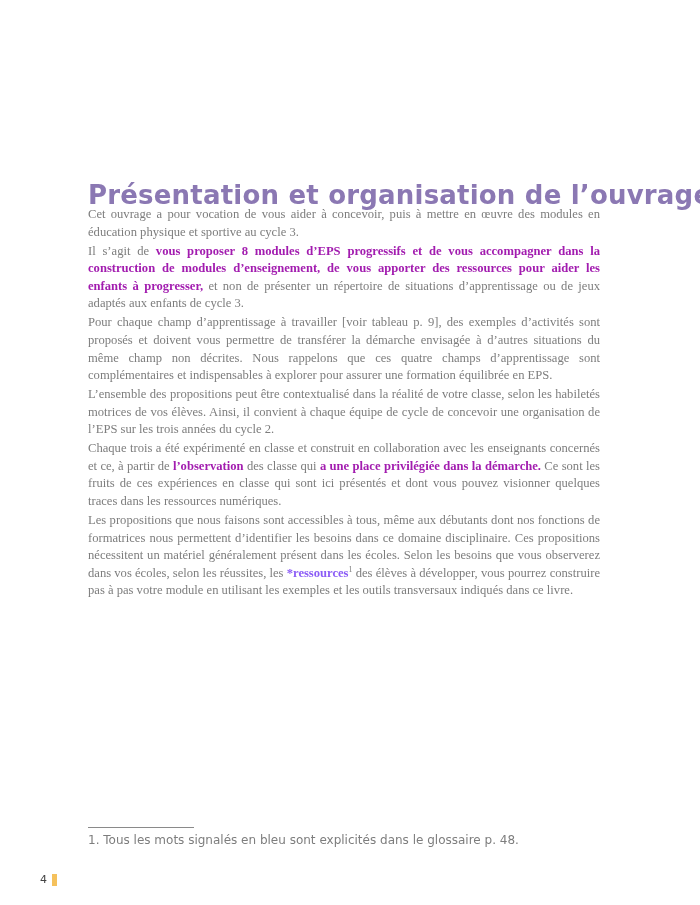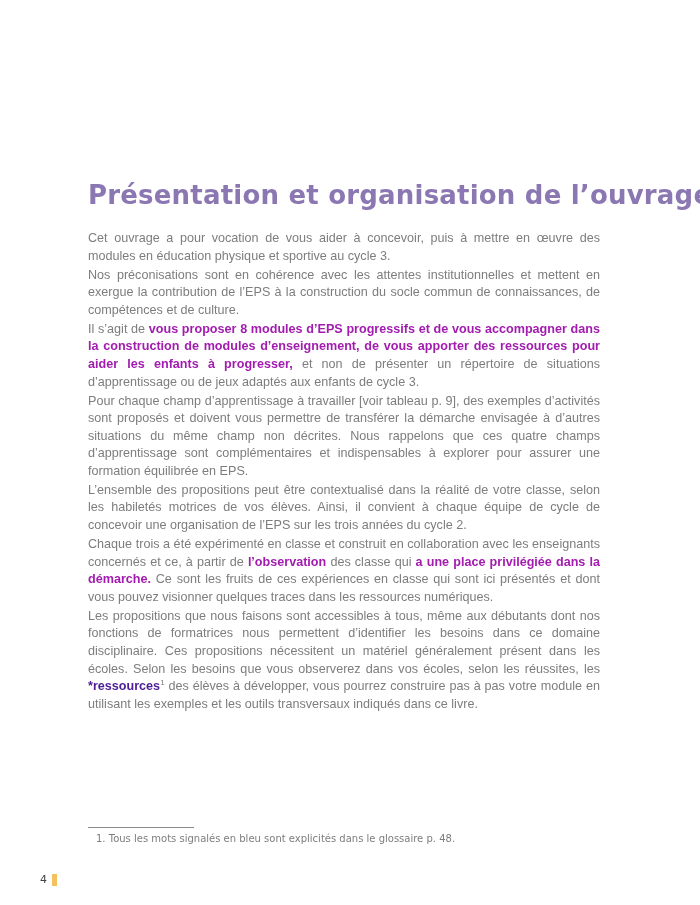--- a/index.html
+++ b/index.html
@@ -22,61 +22,61 @@
       font-family: "DejaVu Sans", sans-serif;
       font-weight: bold;
       font-size: 26px;
       letter-spacing: 0.2px;
       color: #8b78b3;
       white-space: nowrap;
     }
     .body-text {
       position: absolute;
       left: 88px;
-      top: 230px;
+      top: 206px;
       width: 512px;
-      font-family: Liberation Sans, sans-serif;
+      font-family: Liberation Serif, serif;
       font-size: 12.6px;
       line-height: 17.6px;
       color: #7d7d7d;
     }
     .body-text p {
       margin: 0 0 1.4px 0;
       text-align: justify;
       text-align-last: left;
       hyphens: manual;
     }
     .body-text b {
       color: #a21caf;
       font-weight: bold;
     }
     .glossary-term {
-      color: #4c1d95;
+      color: #8b5cf6;
       font-weight: bold;
     }
     .footnote-ref {
       font-size: 8px;
       vertical-align: super;
       line-height: 0;
       color: #7d7d7d;
     }
     .footnote-rule {
       position: absolute;
       left: 88px;
       top: 827px;
       width: 106px;
       height: 0;
       border-top: 1px solid #8a8a8a;
     }
     .footnote {
       position: absolute;
-      left: 96px;
+      left: 88px;
       top: 833px;
       font-family: "DejaVu Sans", sans-serif;
-      font-size: 10px;
+      font-size: 12px;
       color: #7d7d7d;
       white-space: nowrap;
     }
     .page-number {
       position: absolute;
       left: 40px;
       top: 873px;
       font-family: "DejaVu Sans", sans-serif;
       font-size: 11px;
       color: #444444;
@@ -93,23 +93,20 @@
 </head>
 <body>
 
 <h1 class="page-title">Présentation et organisation de l’ouvrage</h1>
 
 <div class="body-text">
   <p>
     <span>Cet ouvrage a pour vocation de vous aider à concevoir, puis à mettre en œuvre des modules en éducation physique et sportive au cycle 3.</span>
   </p>
   <p>
-    <span>Nos préconisations sont en cohérence avec les attentes institutionnelles et mettent en exergue la contribution de l’EPS à la construction du socle commun de connais­sances, de compétences et de culture.</span>
-  </p>
-  <p>
     <span>Il s’agit de </span><b>vous proposer 8 modules d’EPS progressifs et de vous accompagner dans la construction de modules d’enseignement, de vous apporter des res­sources pour aider les enfants à progresser,</b><span> et non de présenter un répertoire de situations d’apprentissage ou de jeux adaptés aux enfants de cycle 3.</span>
   </p>
   <p>
     <span>Pour chaque champ d’apprentissage à travailler [voir tableau p. 9], des exemples d’activités sont proposés et doivent vous permettre de transférer la démarche envisagée à d’autres situations du même champ non décrites. Nous rappelons que ces quatre champs d’apprentissage sont complémentaires et indispensables à explorer pour assurer une formation équilibrée en EPS.</span>
   </p>
   <p>
     <span>L’ensemble des propositions peut être contextualisé dans la réalité de votre classe, selon les habiletés motrices de vos élèves. Ainsi, il convient à chaque équipe de cycle de concevoir une organisation de l’EPS sur les trois années du cycle 2.</span>
   </p>
   <p>
     <span>Chaque trois a été expérimenté en classe et construit en collaboration avec les enseignants concernés et ce, à partir de </span><b>l’observation</b><span> des classe qui </span><b>a une place privilégiée dans la démarche.</b><span> Ce sont les fruits de ces expériences en classe qui sont ici présentés et dont vous pouvez visionner quelques traces dans les res­sources numériques.</span>

